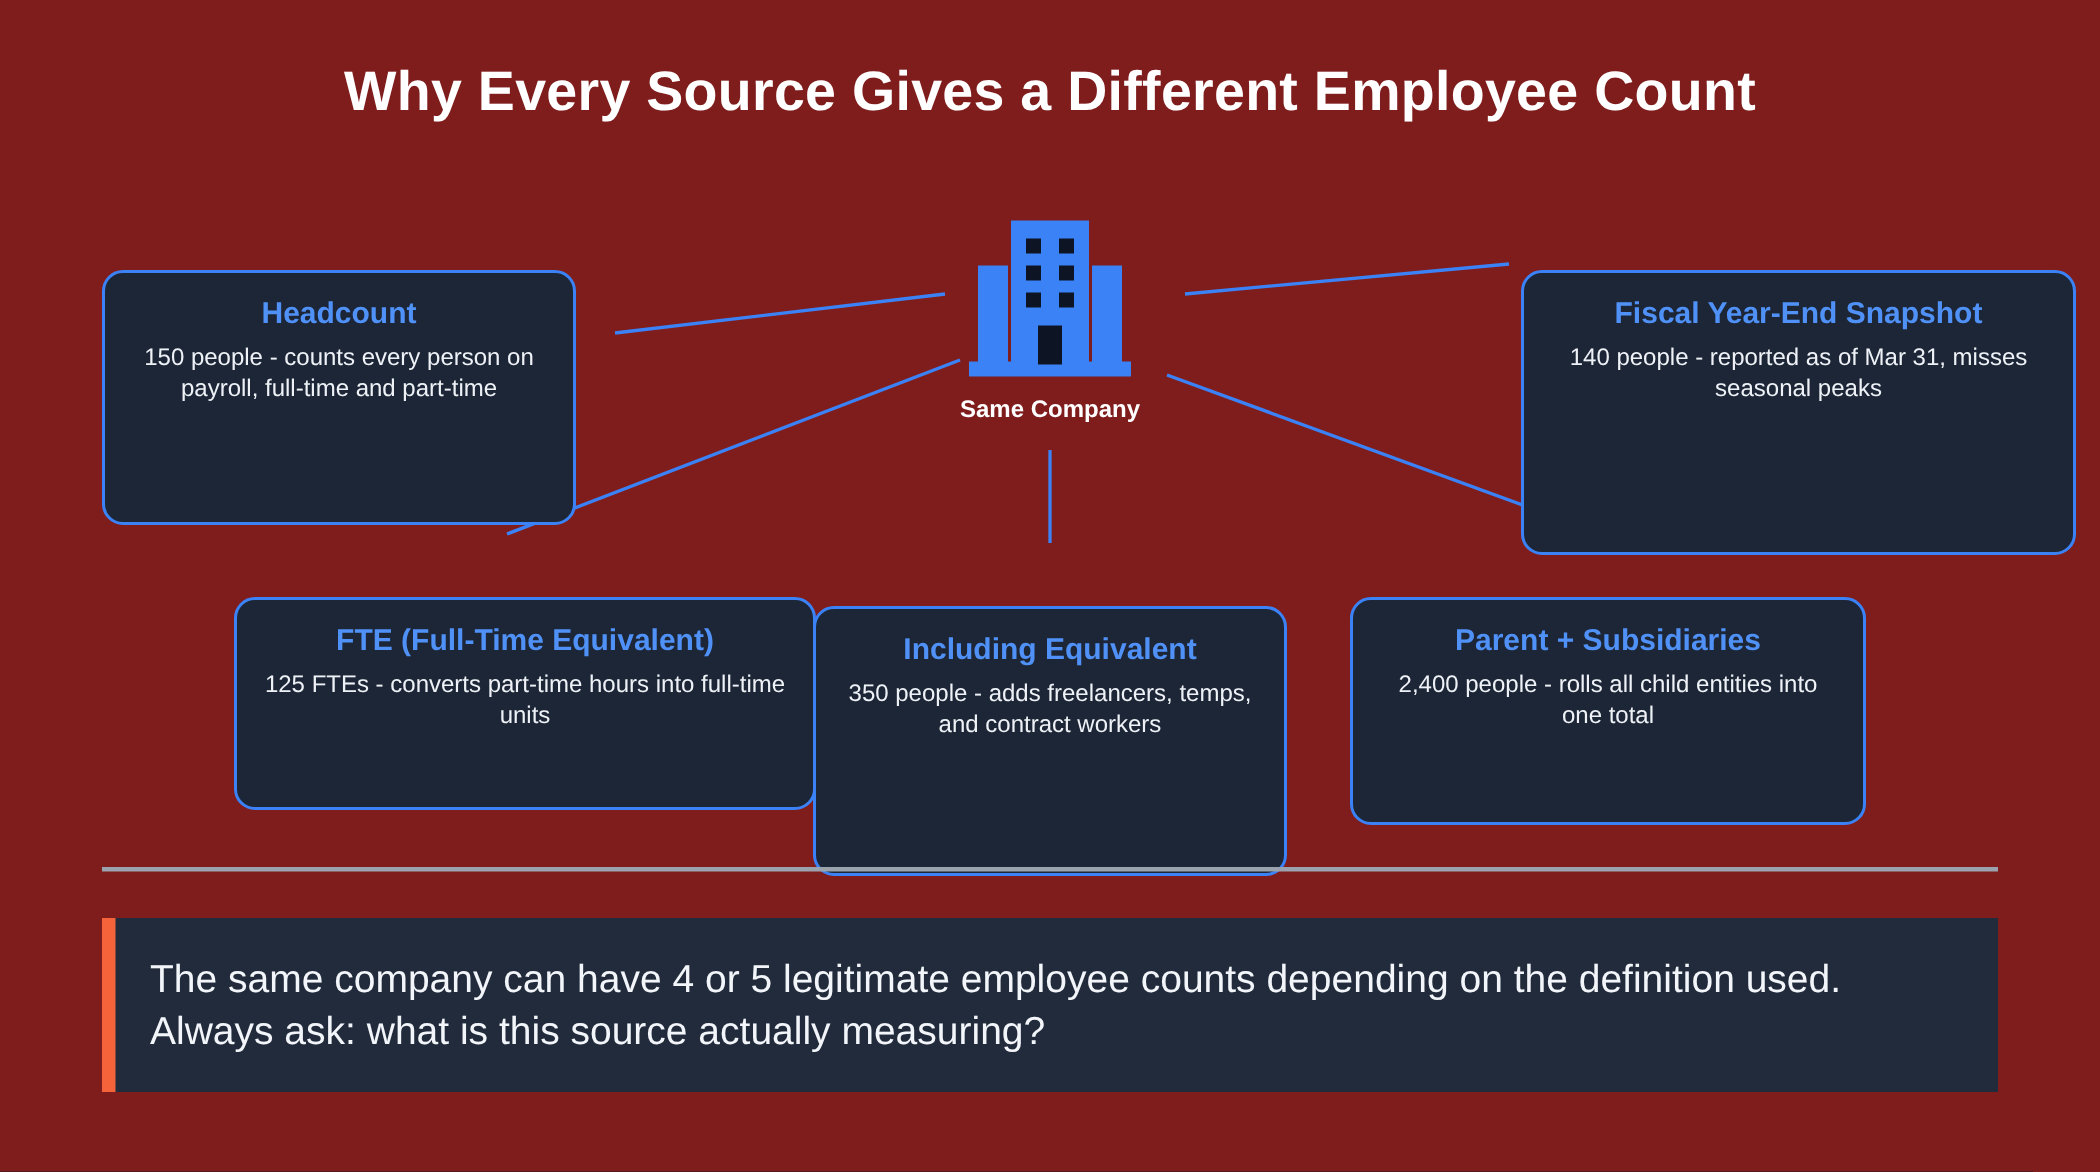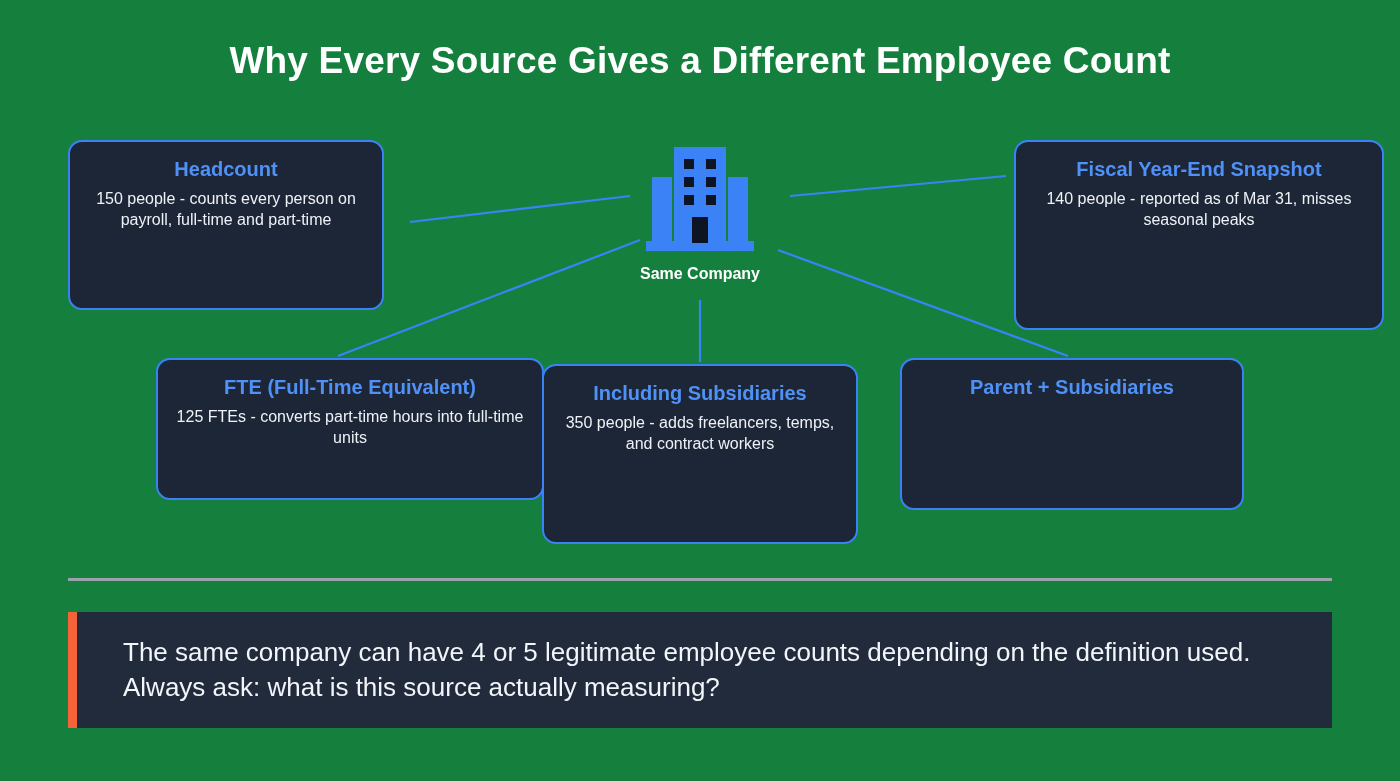--- a/index.html
+++ b/index.html
@@ -12,21 +12,21 @@
     height: 781px;
     overflow: hidden;
     font-family: "Liberation Sans", sans-serif;
     color: #ffffff;
     position: relative;
   }
   .stage {
     position: relative;
     width: 1400px;
     height: 781px;
-    background: #15803d;
+    background: #7f1d1d;
   }
 
   
   .title {
     position: absolute;
     top: 40px;
     left: 0;
     width: 1400px;
     text-align: center;
     font-size: 37px;
@@ -69,20 +69,21 @@
 
   
   .card {
     position: absolute;
     box-sizing: border-box;
     border: 2px solid #3b82f6;
     border-radius: 14px;
     background: #1d2636;
     padding: 14px 16px;
     text-align: center;
+    margin-top: 40px;
   }
   .card-title {
     color: #4f91f7;
     font-weight: bold;
     font-size: 20px;
     line-height: 1.3;
     margin-bottom: 6px;
   }
   .card-body {
     color: #eef2f7;
@@ -118,21 +119,21 @@
     display: flex;
     align-items: center;
   }
   .callout-bar {
     width: 9px;
     height: 116px;
     background: #f4633a;
     flex: 0 0 auto;
   }
   .callout-text {
-    padding: 0 34px 0 46px;
+    padding: 0 34px 0 23px;
     font-size: 26px;
     line-height: 1.36;
     color: #f2f5f9;
   }
 </style>
 </head>
 <body>
 
 <div class="stage">
 
@@ -174,26 +175,27 @@
     <div class="card-title">Fiscal Year-End Snapshot</div>
     <div class="card-body">140 people - reported as of Mar 31, misses seasonal peaks</div>
   </div>
 
   <div class="card" id="card-fte">
     <div class="card-title">FTE (Full-Time Equivalent)</div>
     <div class="card-body">125 FTEs - converts part-time hours into full-time units</div>
   </div>
 
   <div class="card" id="card-contractors">
-    <div class="card-title">Including Subsidiaries</div>
+    <div class="card-title">Including Equivalent</div>
     <div class="card-body">350 people - adds freelancers, temps, and contract workers</div>
   </div>
 
   <div class="card" id="card-parent">
     <div class="card-title">Parent + Subsidiaries</div>
+    <div class="card-body">2,400 people - rolls all child entities into one total</div>
   </div>
 
   <div class="divider"></div>
 
   <div class="callout">
     <div class="callout-bar"></div>
     <div class="callout-text">The same company can have 4 or 5 legitimate employee counts depending on the definition used. Always ask: what is this source actually measuring?</div>
   </div>
 
 </div>

